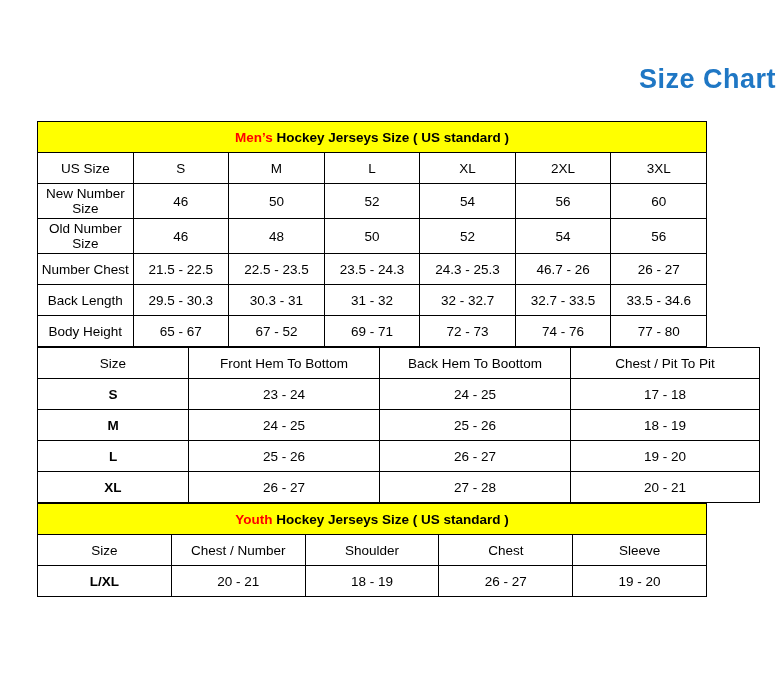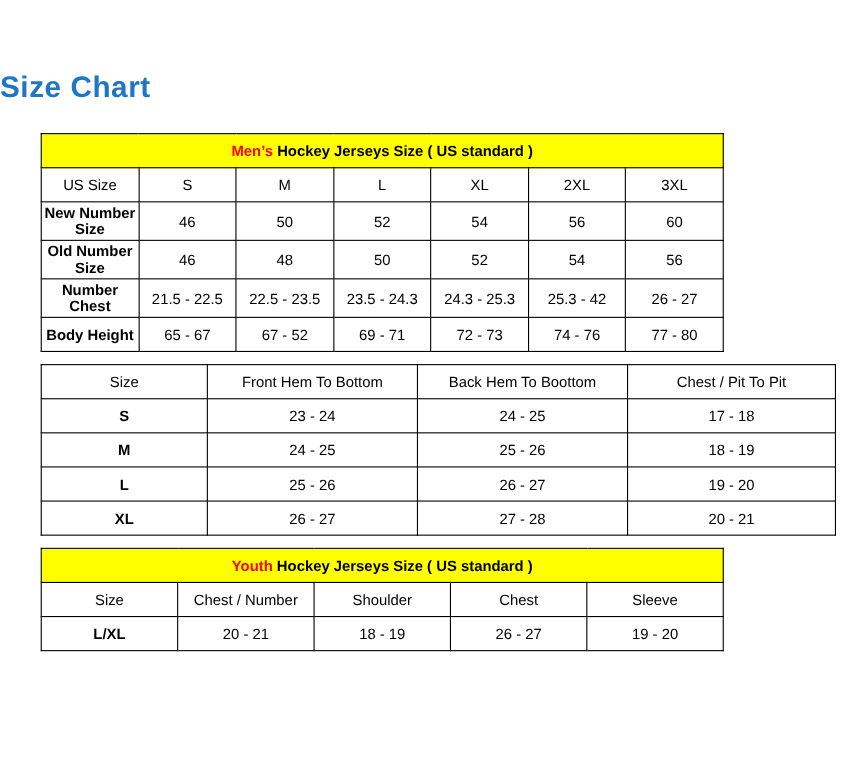--- a/index.html
+++ b/index.html
@@ -14,38 +14,37 @@
     color: #000000;
     overflow: hidden;
   }
   .page {
     width: 776px;
     height: 692px;
     position: relative;
     box-sizing: border-box;
   }
   .title {
-    text-align: left;
+    text-align: right;
     color: #1f77c4;
     font-size: 27px;
     font-weight: bold;
     letter-spacing: 0.5px;
     padding-top: 66px;
     padding-bottom: 0;
     line-height: 1;
   }
   .chart-wrap {
     margin: 28px 37px 0 37px;
     width: 702px;
   }
   table.sizetable {
     border-collapse: collapse;
-    width: 621px;
+    width: 670px;
     table-layout: fixed;
-    margin-top: 11px;
   }
   table.sizetable td {
     border: 1px solid #000000;
     text-align: center;
     vertical-align: middle;
     font-size: 13.5px;
     height: 26px;
     padding: 2px 2px;
   }
   td.banner {
@@ -54,21 +53,21 @@
     font-size: 15px;
     height: 30px;
   }
   td.banner .accent {
     color: #ff0000;
   }
   td.hdr {
     font-weight: normal;
   }
   td.rowlabel {
-    font-weight: bold;
+    font-weight: normal;
   }
   td.sizecell {
     font-weight: bold;
   }
 </style>
 </head>
 <body>
 
 <div class="page">
 
@@ -107,22 +106,31 @@
           <td>52</td>
           <td>54</td>
           <td>56</td>
         </tr>
         <tr>
           <td class="rowlabel">Number Chest</td>
           <td>21.5 - 22.5</td>
           <td>22.5 - 23.5</td>
           <td>23.5 - 24.3</td>
           <td>24.3 - 25.3</td>
-          <td>25.3 - 42</td>
-          <td>26 - 27</td>
+          <td>46.7 - 26</td>
+          <td>26 - 27</td>
+        </tr>
+        <tr>
+          <td class="rowlabel">Back Length</td>
+          <td>29.5 - 30.3</td>
+          <td>30.3 - 31</td>
+          <td>31 - 32</td>
+          <td>32 - 32.7</td>
+          <td>32.7 - 33.5</td>
+          <td>33.5 - 34.6</td>
         </tr>
         <tr>
           <td class="rowlabel">Body Height</td>
           <td>65 - 67</td>
           <td>67 - 52</td>
           <td>69 - 71</td>
           <td>72 - 73</td>
           <td>74 - 76</td>
           <td>77 - 80</td>
         </tr>

